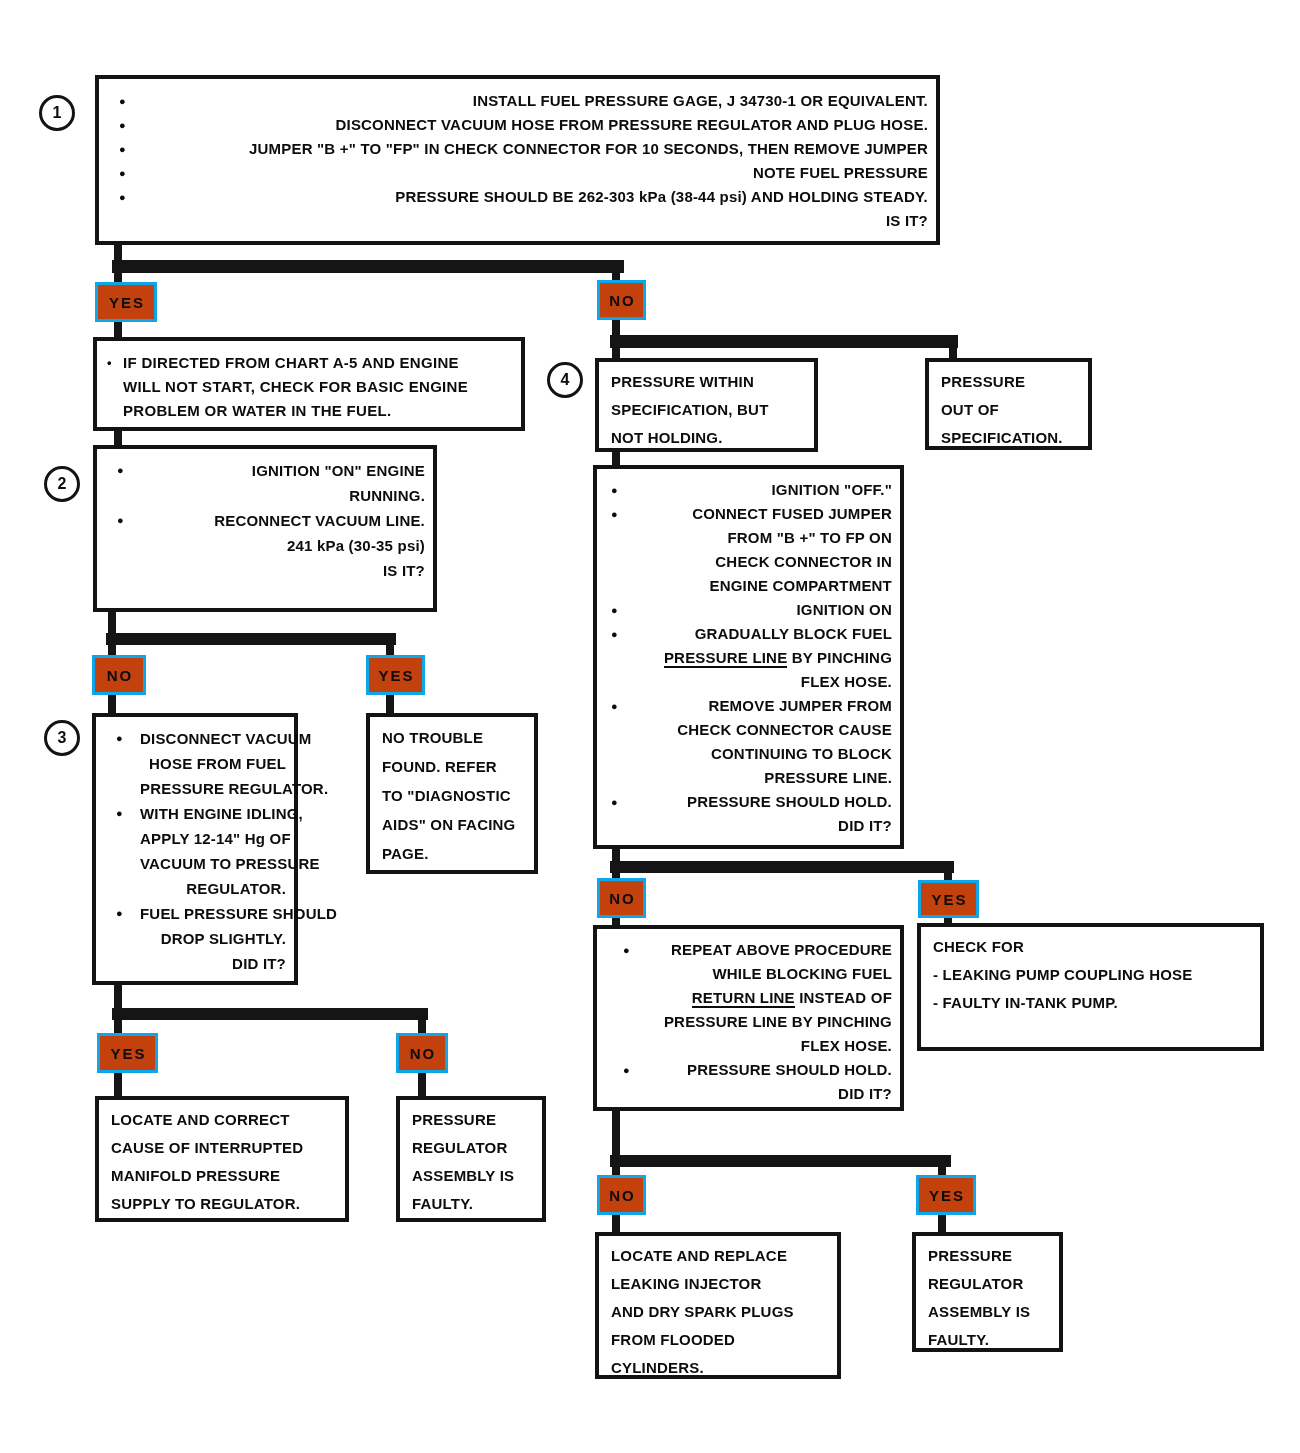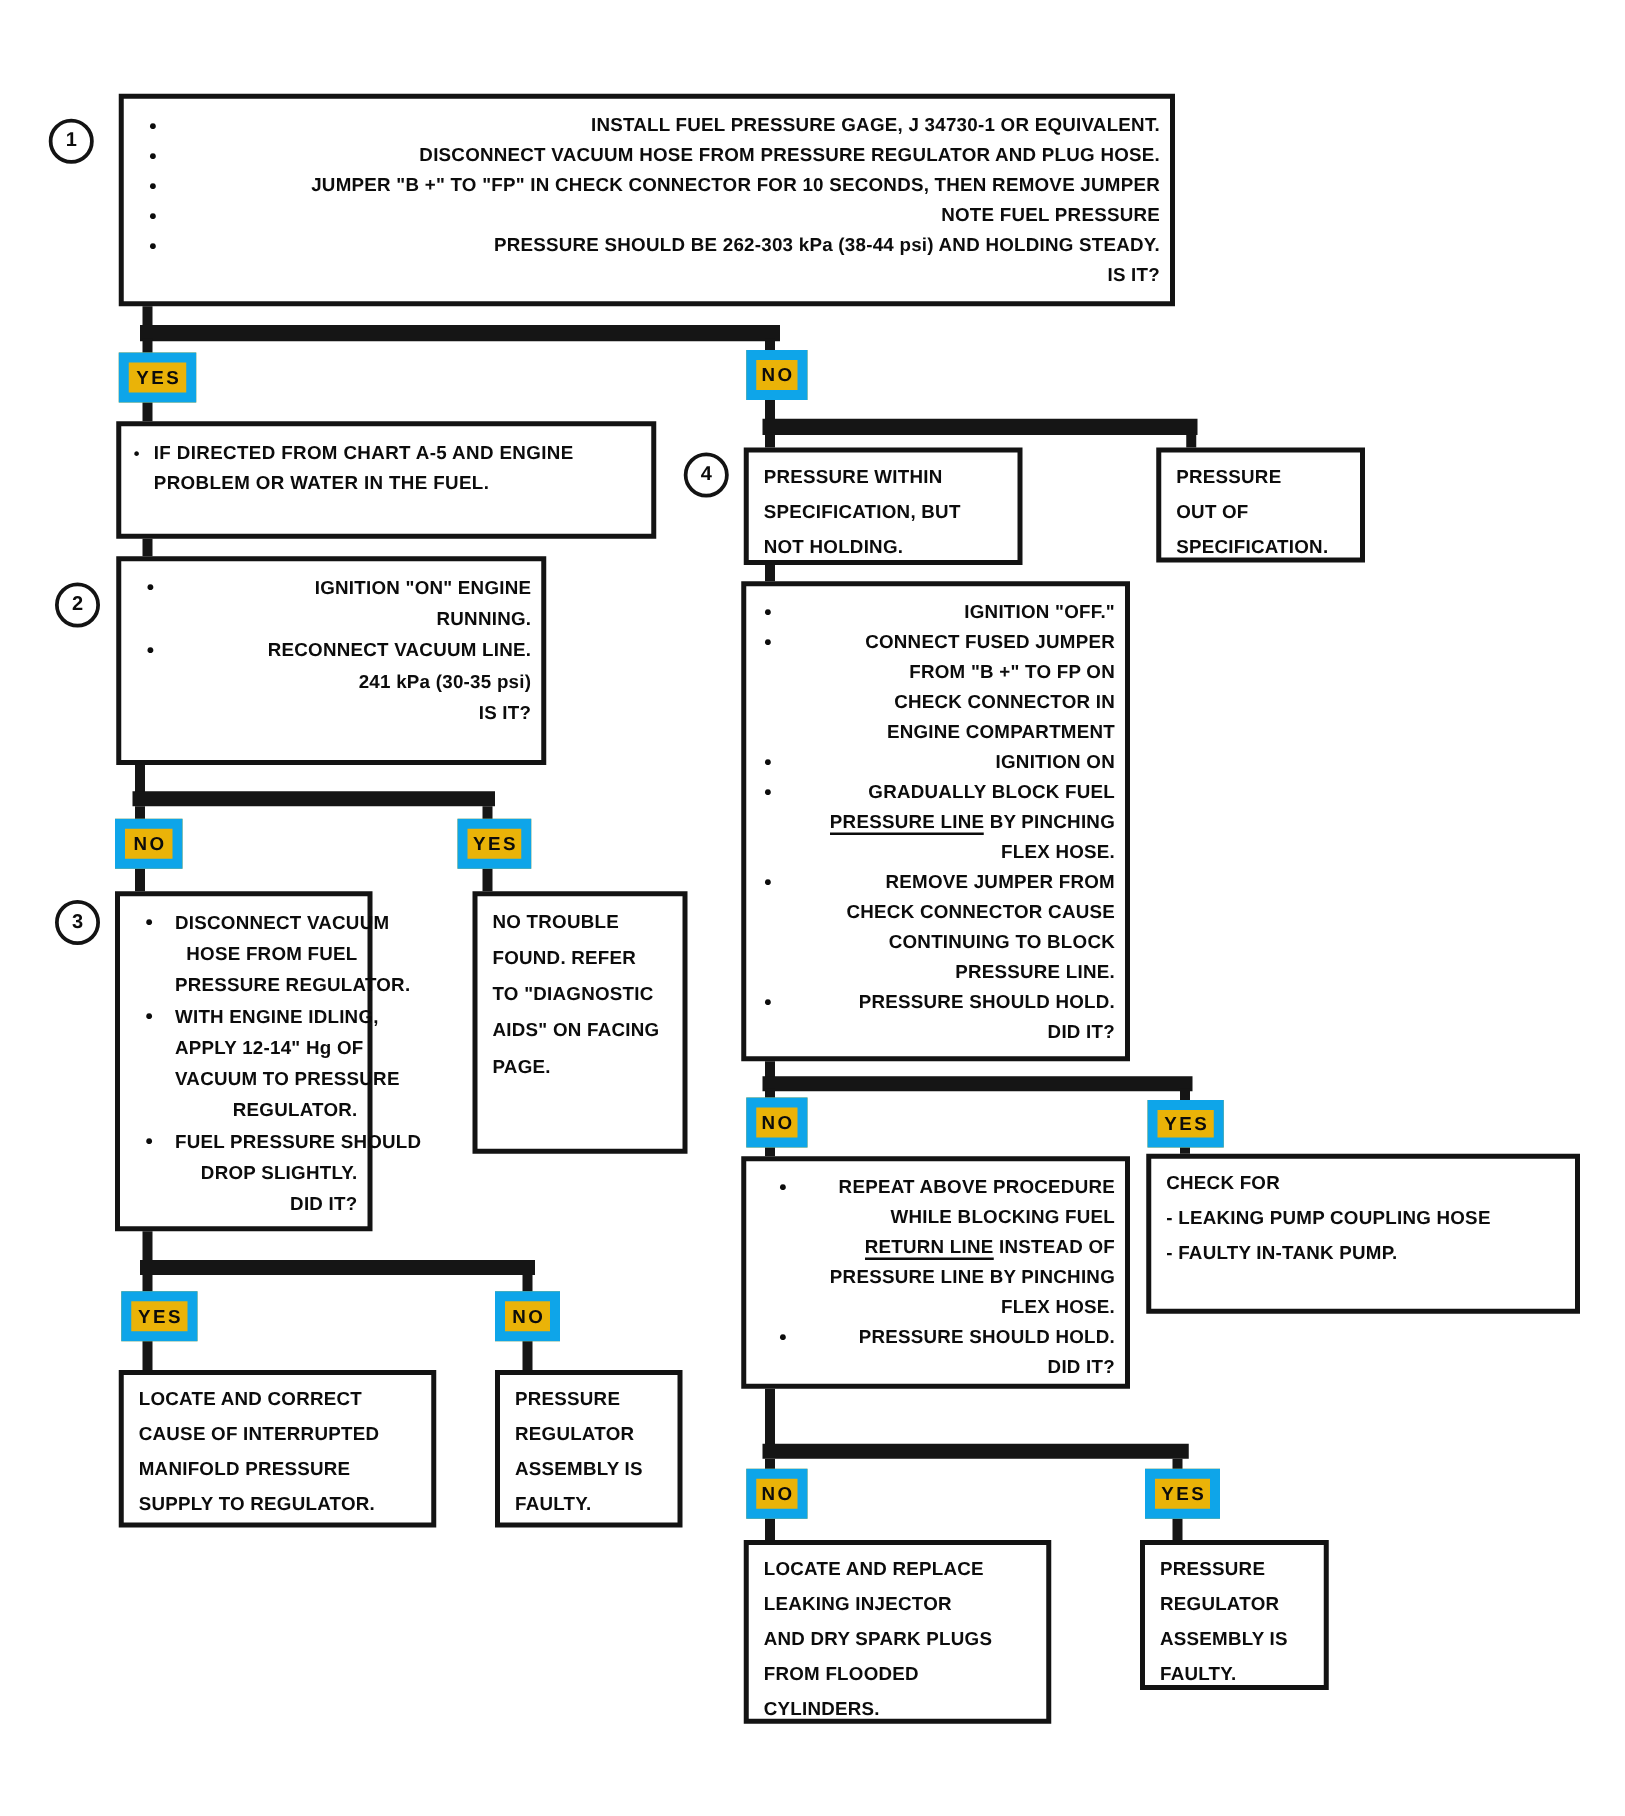--- a/index.html
+++ b/index.html
@@ -1,20 +1,20 @@
 <!DOCTYPE html>
 <html><head>
 <meta charset="utf-8">
 <style>
   html,body{margin:0;padding:0;background:#ffffff;}
   #canvas{position:relative;width:1300px;height:1453px;background:#ffffff;overflow:hidden;
           font-family:"Liberation Sans", sans-serif;color:#0c0c0c;}
   
   .bx,.ox,.nx{position:absolute;background:#fff;border:4px solid #131313;box-sizing:border-box;}
-  .lbl{position:absolute;background:#eab308;border:8px solid #0ea5e9;box-sizing:border-box;
+  .lbl{position:absolute;background:#c2410c;border:3px solid #0ea5e9;box-sizing:border-box;
        display:flex;align-items:center;justify-content:center;
        font-weight:bold;font-size:15px;letter-spacing:2px;padding-left:2px;}
   .conn{position:absolute;background:#151515;}
   .circle{position:absolute;width:36px;height:36px;border:3px solid #131313;border-radius:50%;
           box-sizing:border-box;display:flex;align-items:center;justify-content:center;
           font-weight:bold;font-size:16px;background:#fff;}
   
   .bx ul{list-style:none;margin:0;padding:9px 8px 4px 20px;text-align:right;}
   .bx li{position:relative;font-weight:bold;font-size:15px;line-height:25px;white-space:nowrap;
          padding-left:24px;letter-spacing:0.2px;}
@@ -91,20 +91,21 @@
       <li>IS IT?</li>
     </ul>
   </div>
 
   <div class="lbl" style="left:95px;top:282px;width:62px;height:40px">YES</div>
   <div class="lbl" style="left:597px;top:280px;width:49px;height:40px">NO</div>
 
   <div class="nx" style="left:93px;top:337px;width:432px;height:94px">
     <ul>
       <li class="b">IF DIRECTED FROM CHART A-5 AND ENGINE</li>
+      <li>WILL NOT START, CHECK FOR BASIC ENGINE</li>
       <li>PROBLEM OR WATER IN THE FUEL.</li>
     </ul>
   </div>
 
   <div class="bx" style="left:93px;top:445px;width:344px;height:167px">
     <ul>
       <li class="b">IGNITION "ON" ENGINE</li>
       <li>RUNNING.</li>
       <li class="b">RECONNECT  VACUUM LINE.</li>
       <li>241 kPa (30-35 psi)</li>
@@ -123,21 +124,21 @@
       <li class="b">WITH ENGINE IDLING,</li>
       <li>APPLY 12-14" Hg OF</li>
       <li>VACUUM TO PRESSURE</li>
       <li>REGULATOR.</li>
       <li class="b">FUEL PRESSURE SHOULD</li>
       <li>DROP SLIGHTLY.</li>
       <li>DID IT?</li>
     </ul>
   </div>
 
-  <div class="ox lh29" style="left:378px;top:713px;width:172px;height:210px">
+  <div class="ox lh29" style="left:366px;top:713px;width:172px;height:161px">
     <ul>
       <li>NO TROUBLE</li>
       <li>FOUND.  REFER</li>
       <li>TO "DIAGNOSTIC</li>
       <li>AIDS" ON FACING</li>
       <li>PAGE.</li>
     </ul>
   </div>
 
   <div class="lbl" style="left:97px;top:1033px;width:61px;height:40px">YES</div>

